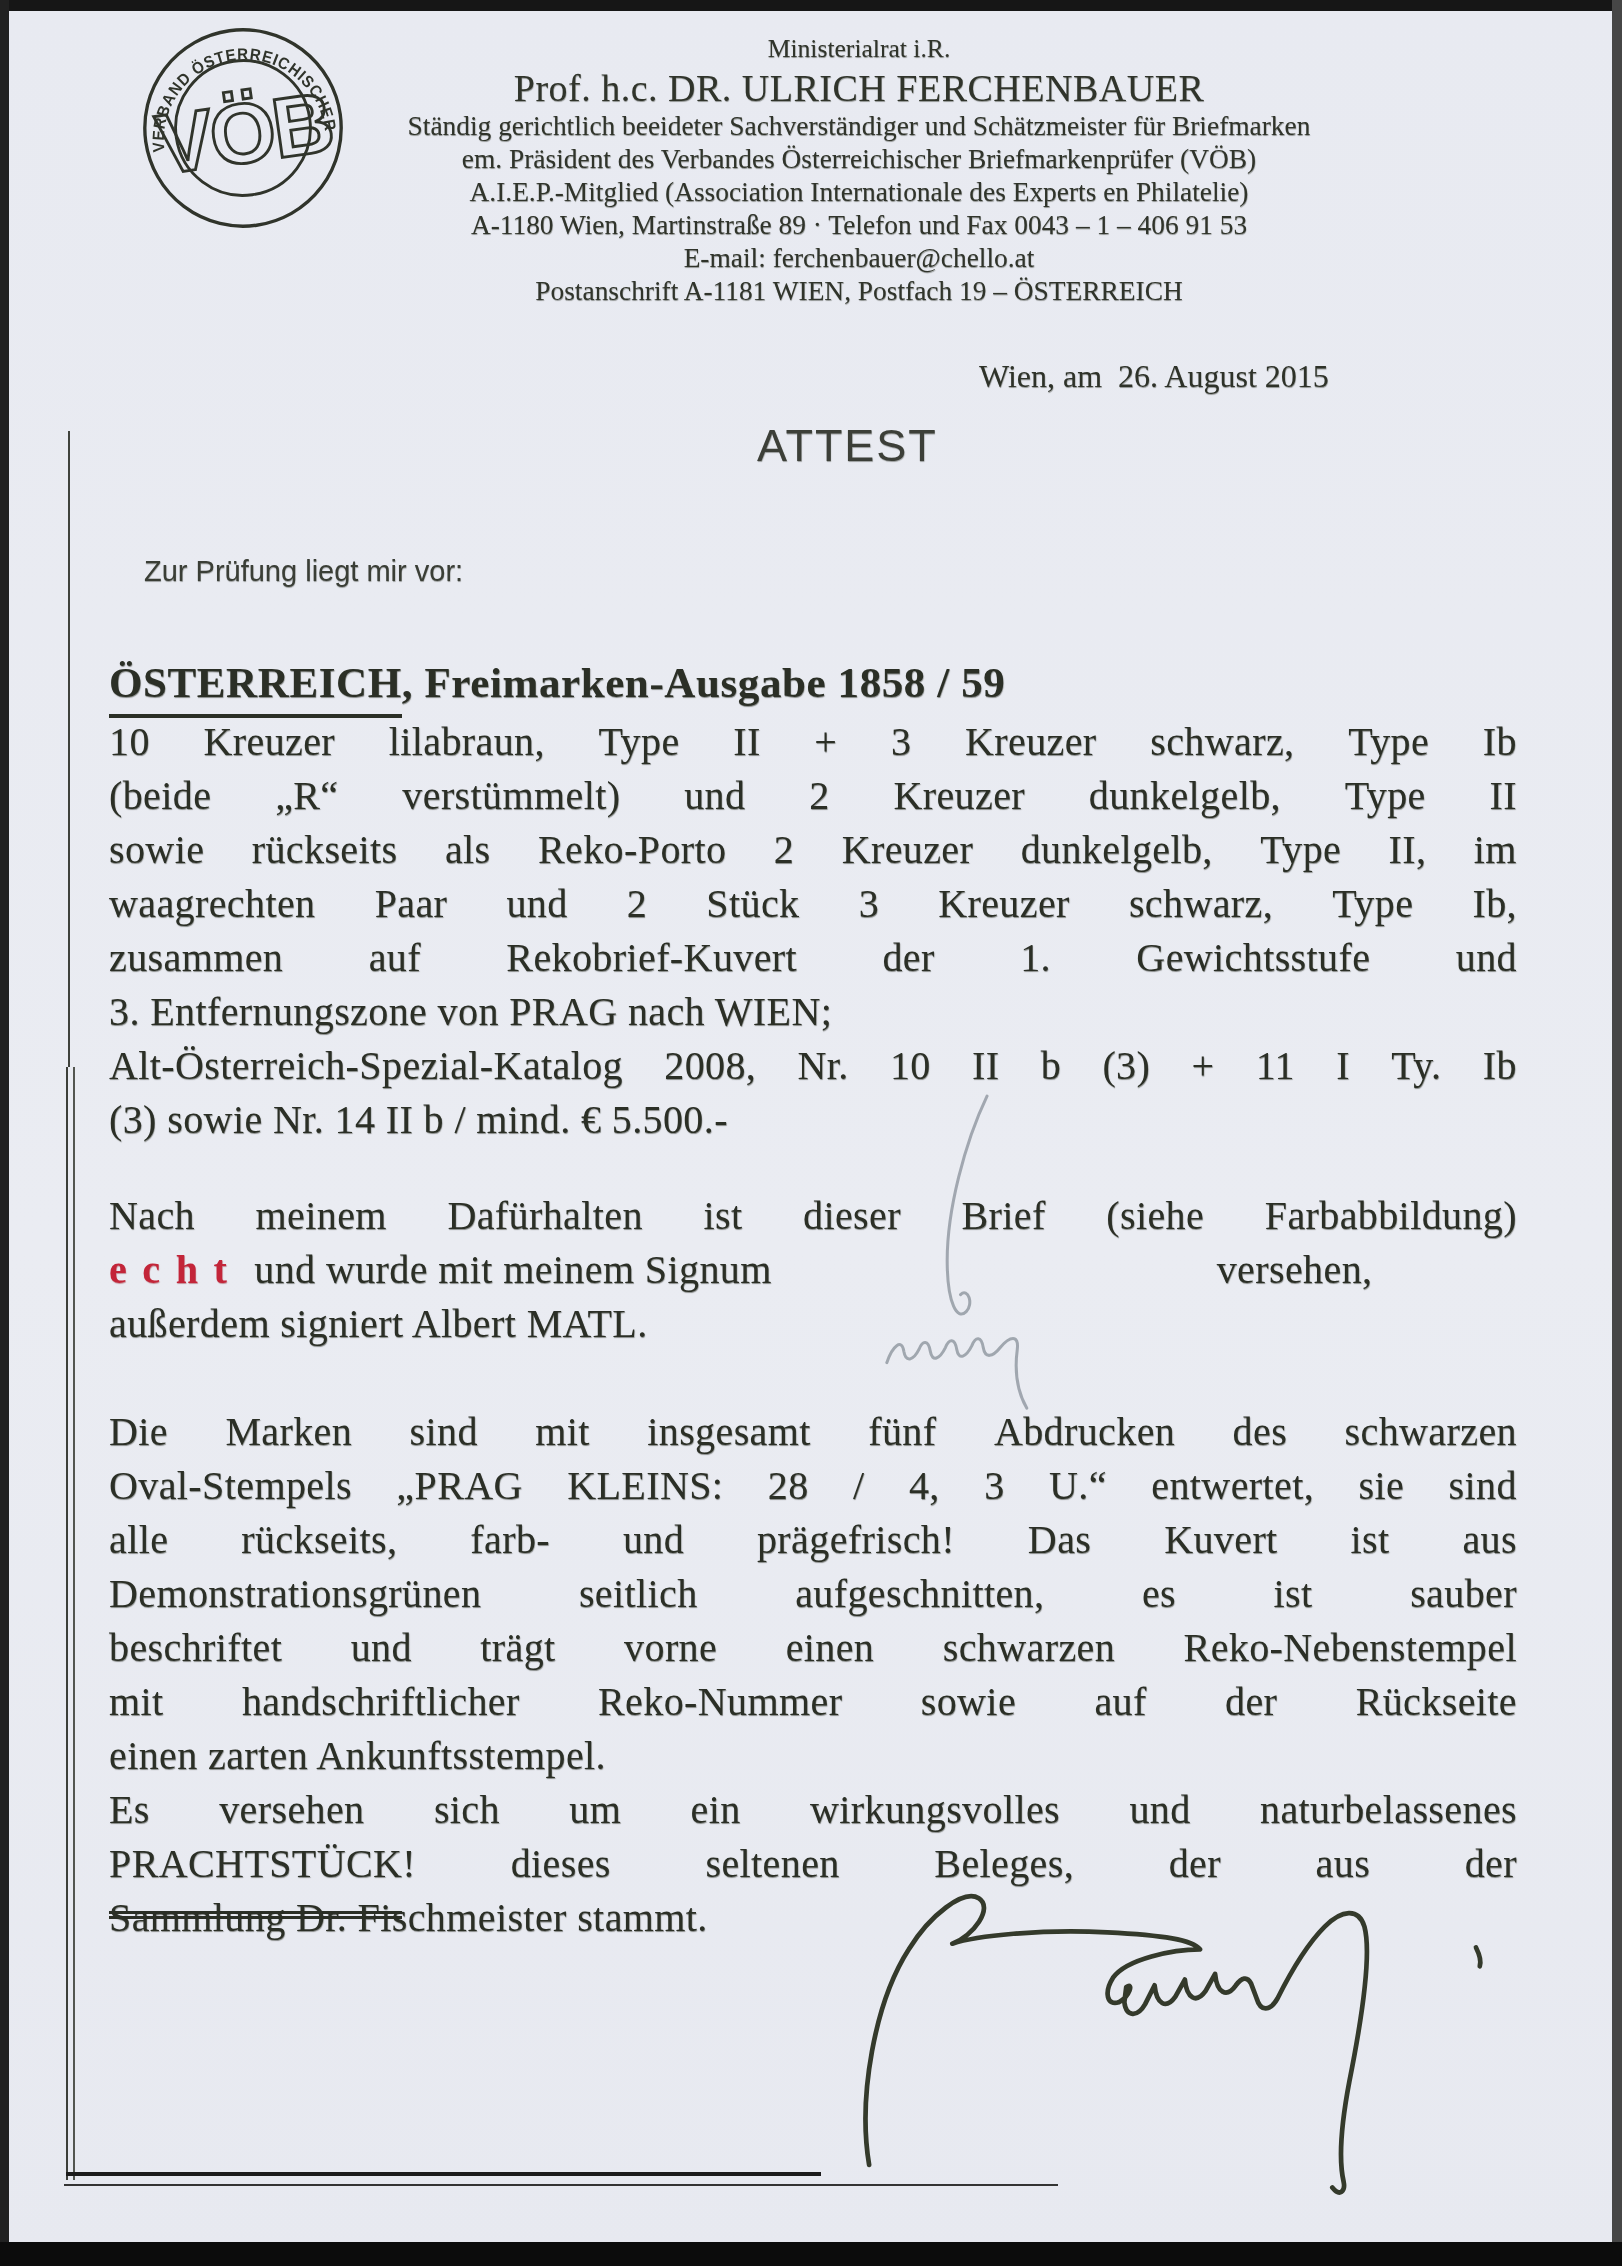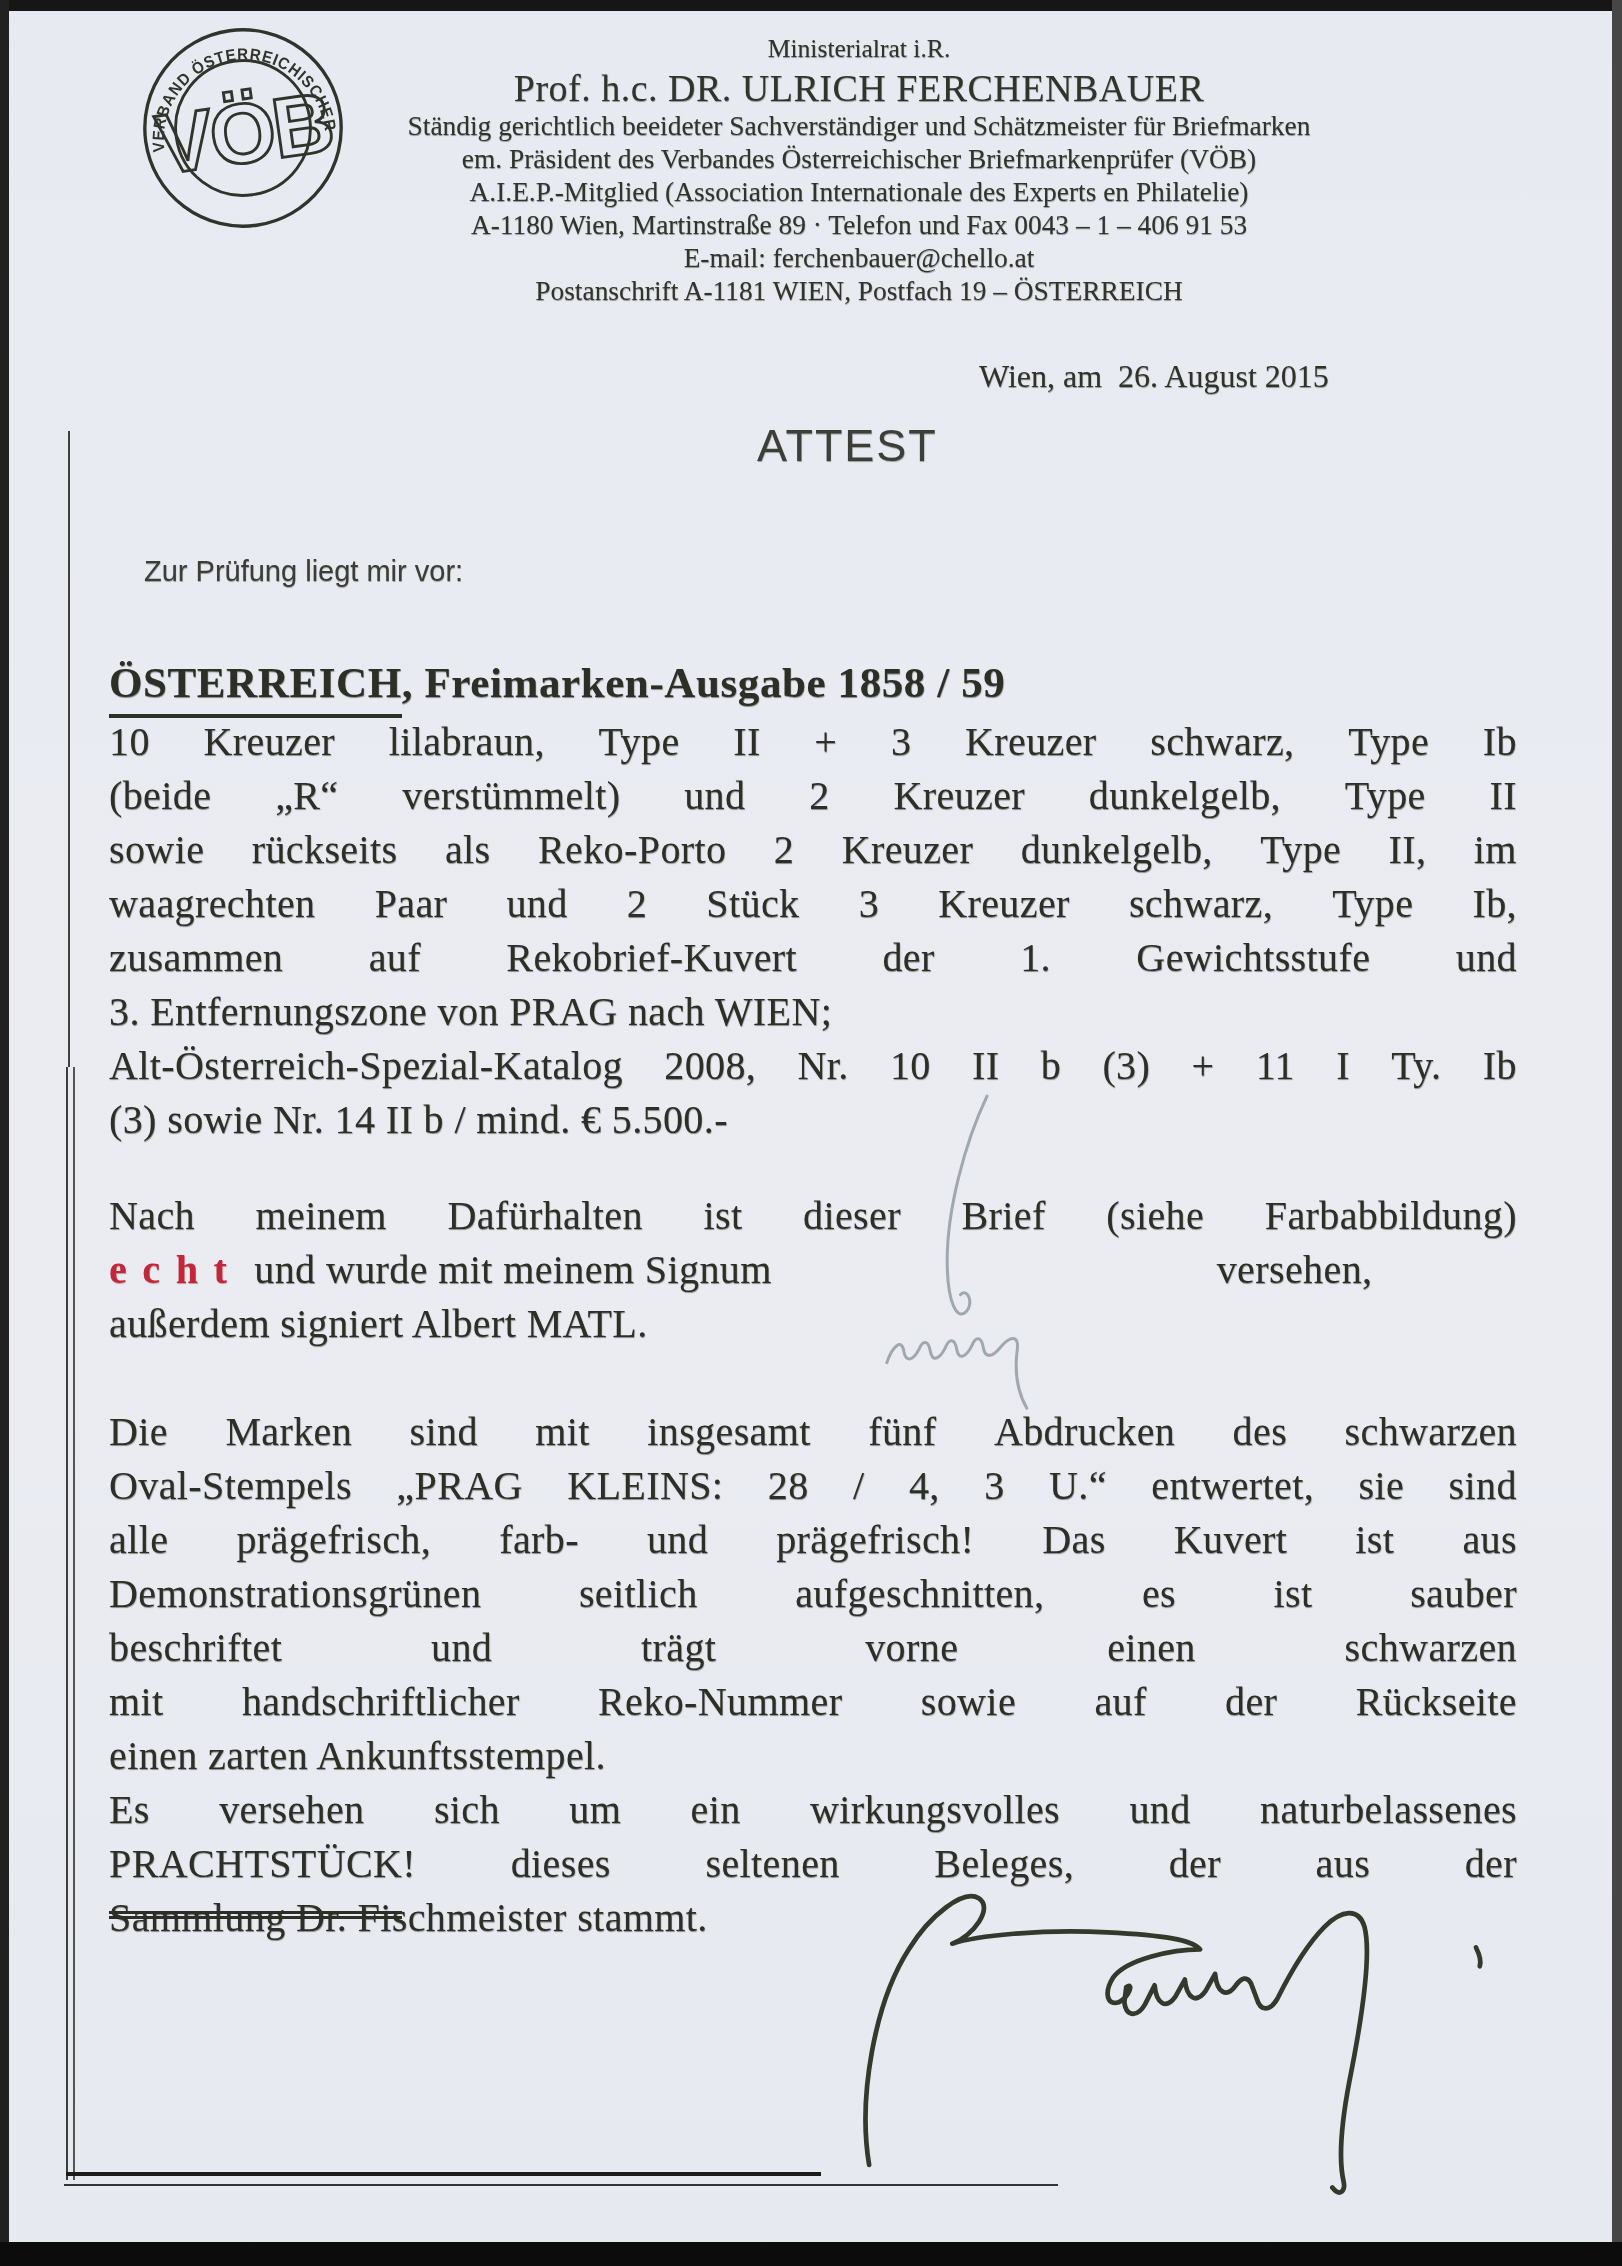--- a/index.html
+++ b/index.html
@@ -219,21 +219,21 @@
           <span>/</span>
           <span>4,</span>
           <span>3</span>
           <span>U.“</span>
           <span>entwertet,</span>
           <span>sie</span>
           <span>sind</span>
         </div>
       <div class="bl jl">
           <span>alle</span>
-          <span>prägefrisch,</span>
+          <span>rückseits,</span>
           <span>farb-</span>
           <span>und</span>
           <span>prägefrisch!</span>
           <span>Das</span>
           <span>Kuvert</span>
           <span>ist</span>
           <span>aus</span>
         </div>
       <div class="bl jl">
           <span>Demonstrationsgrünen</span>
@@ -243,20 +243,21 @@
           <span>ist</span>
           <span>sauber</span>
         </div>
       <div class="bl jl">
           <span>beschriftet</span>
           <span>und</span>
           <span>trägt</span>
           <span>vorne</span>
           <span>einen</span>
           <span>schwarzen</span>
+          <span>Reko-Nebenstempel</span>
         </div>
       <div class="bl jl">
           <span>mit</span>
           <span>handschriftlicher</span>
           <span>Reko-Nummer</span>
           <span>sowie</span>
           <span>auf</span>
           <span>der</span>
           <span>Rückseite</span>
         </div>

